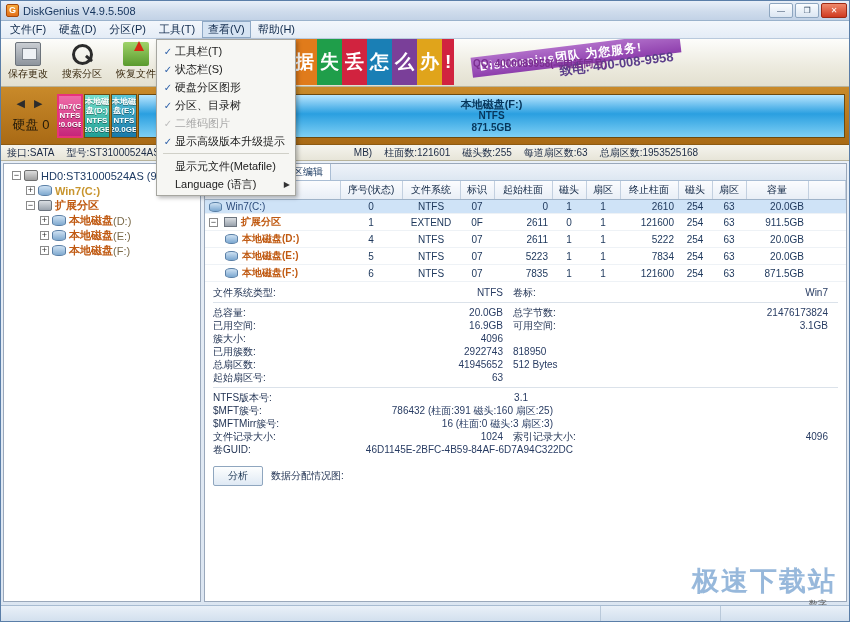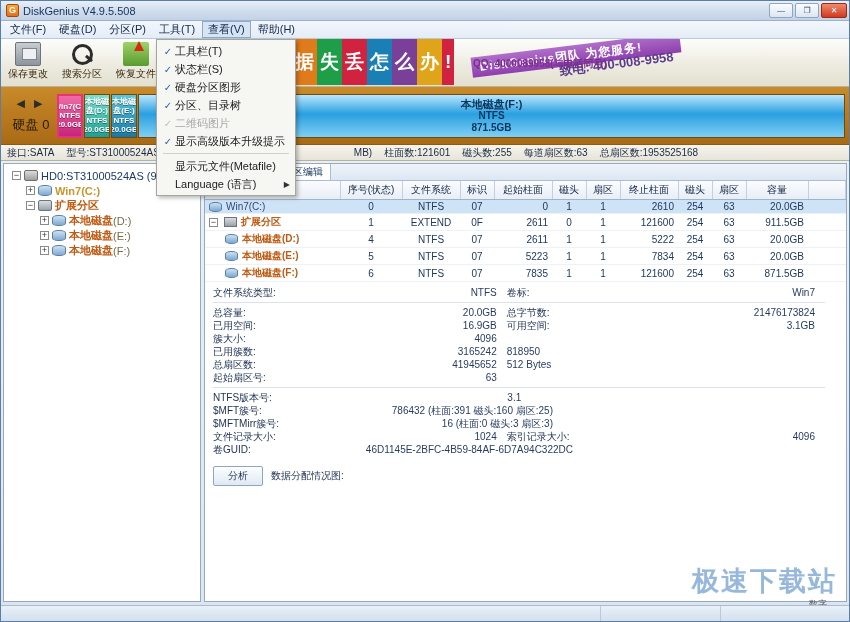--- a/index.html
+++ b/index.html
@@ -249,21 +249,21 @@
   .vol-ext { width: 13px; height: 10px; flex: 0 0 13px; background: linear-gradient(#d9dde2,#98a1ab); border: 1px solid #6c747e; }
   .vname-win7 { color: #2b4a7a; }
   .vname-ext { color: #c05a12; font-weight: bold; }
   .vname-disk { color: #c05a12; font-weight: bold; }
   .fs-ntfs { color: #b02a8f; }
   .fs-ext { color: #1a3a6a; }
   .cyl-v { color: #7a2faa; }
   .exp { display:inline-block; width:9px; height:9px; line-height:7px; border:1px solid #8a8a8a; background:#fff; font-size:9px; text-align:center; color:#333; margin-right:2px; }
 
   
-  .props { padding: 4px 21px 0 8px; font-size: 10px; color: #1d2f50; }
+  .props { padding: 4px 8px 0 8px; font-size: 10px; color: #1d2f50; }
   .prow { display: flex; line-height: 13px; }
   .pcolA { width: 48%; display: flex; }
   .pcolB { width: 52%; display: flex; }
   .plab { flex: 1; }
   .pval { color: #283c63; text-align: right; padding-right: 10px; white-space: nowrap; }
   .sep { border-top: 1px solid #dbe2ea; margin: 3px 0; }
 
   .analyze-row { padding: 10px 8px; display: flex; align-items: center; gap: 8px; }
   .btn-analyze {
     font-size: 10px; color: #17314f;
@@ -610,21 +610,21 @@
         </div>
         <div class="prow">
           <div class="pcolA">
               <span class="plab">簇大小:</span>
             <span class="pval">4096</span>
             </div>
         </div>
         <div class="prow">
           <div class="pcolA">
               <span class="plab">已用簇数:</span>
-            <span class="pval">3165242</span>
+            <span class="pval">2922743</span>
             </div>
           <div class="pcolB">
             <span class="pval">818950</span>
             </div>
         </div>
         <div class="prow">
           <div class="pcolA">
               <span class="plab">总扇区数:</span>
             <span class="pval">41945652</span>
             </div>

